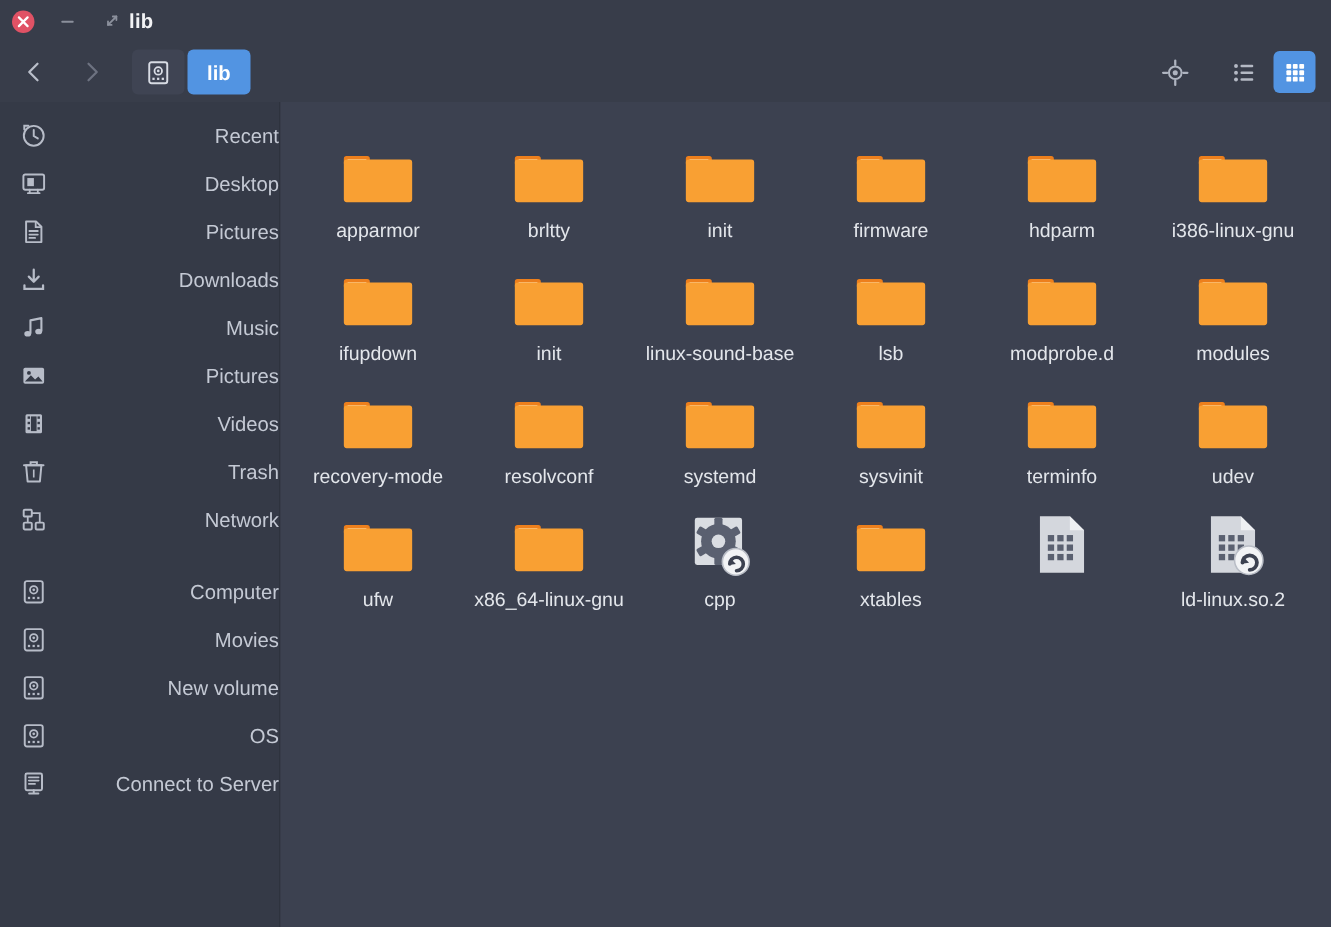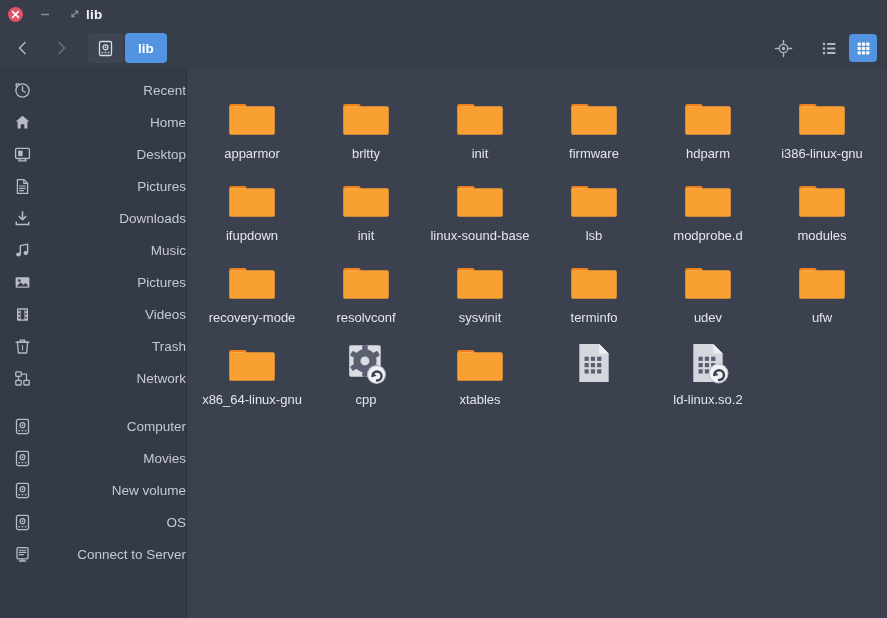--- a/index.html
+++ b/index.html
@@ -208,28 +208,20 @@
             <circle cx="8.5" cy="8.5" r="6.6" fill="none" stroke="#b7bcc8" stroke-width="1.3"></circle>
             <path d="M8.5 4.6 V8.7 L11.2 10.3" stroke="#b7bcc8" stroke-width="1.3" fill="none" stroke-linecap="round"></path>
             <path d="M2.2 4.4 L2.2 1.8 L4.9 1.8" stroke="#b7bcc8" stroke-width="1.3" fill="none" stroke-linecap="round"></path>
           </svg>
         </span>
         <span class="sb-label">Recent</span>
       </div>
       <div class="sb-item">
         <span class="sb-ico">
           <svg width="17" height="17" viewBox="0 0 17 17">
-            <path d="M8.5 1.8 L15.3 7.6 H13.4 V14.6 H10.3 V10.2 H6.7 V14.6 H3.6 V7.6 H1.7 Z" fill="#b7bcc8"></path>
-          </svg>
-        </span>
-        <span class="sb-label">Home</span>
-      </div>
-      <div class="sb-item">
-        <span class="sb-ico">
-          <svg width="17" height="17" viewBox="0 0 17 17">
             <rect x="1.6" y="2.3" width="13.8" height="10.2" rx="1.2" fill="none" stroke="#b7bcc8" stroke-width="1.3"></rect>
             <rect x="4.2" y="4.7" width="4.4" height="5.4" fill="#b7bcc8"></rect>
             <path d="M5.8 12.5 L5.8 14.8 M11.2 12.5 L11.2 14.8 M4.6 14.8 H12.4" stroke="#b7bcc8" stroke-width="1.2" stroke-linecap="round"></path>
           </svg>
         </span>
         <span class="sb-label">Desktop</span>
       </div>
       <div class="sb-item">
         <span class="sb-ico">
           <svg width="17" height="17" viewBox="0 0 17 17">
@@ -504,20 +496,30 @@
         </div>
         <div class="cell">
           <div class="cell-ico">
             <svg width="52" height="40" viewBox="0 0 44 36">
               <path d="M1.5 7 a1.6 1.6 0 0 1 1.6-1.6 H15.5 a1.6 1.6 0 0 1 1.6 1.6 V10 H1.5 Z" fill="#ed7f1c"></path>
               <rect x="3.6" y="7.4" width="11.6" height="2.1" rx=".5" fill="#fde9c8"></rect>
               <path d="M1.5 9.2 a1.7 1.7 0 0 1 1.7-1.7 H40.8 a1.7 1.7 0 0 1 1.7 1.7 V31.4 a1.7 1.7 0 0 1 -1.7 1.7 H3.2 a1.7 1.7 0 0 1 -1.7 -1.7 Z" fill="#f9a033"></path>
             </svg>
           </div>
           <div class="cell-label">resolvconf</div>
+        </div>
+        <div class="cell">
+          <div class="cell-ico">
+            <svg width="52" height="40" viewBox="0 0 44 36">
+              <path d="M1.5 7 a1.6 1.6 0 0 1 1.6-1.6 H15.5 a1.6 1.6 0 0 1 1.6 1.6 V10 H1.5 Z" fill="#ed7f1c"></path>
+              <rect x="3.6" y="7.4" width="11.6" height="2.1" rx=".5" fill="#fde9c8"></rect>
+              <path d="M1.5 9.2 a1.7 1.7 0 0 1 1.7-1.7 H40.8 a1.7 1.7 0 0 1 1.7 1.7 V31.4 a1.7 1.7 0 0 1 -1.7 1.7 H3.2 a1.7 1.7 0 0 1 -1.7 -1.7 Z" fill="#f9a033"></path>
+            </svg>
+          </div>
+          <div class="cell-label">systemd</div>
         </div>
         <div class="cell">
           <div class="cell-ico">
             <svg width="52" height="40" viewBox="0 0 44 36">
               <path d="M1.5 7 a1.6 1.6 0 0 1 1.6-1.6 H15.5 a1.6 1.6 0 0 1 1.6 1.6 V10 H1.5 Z" fill="#ed7f1c"></path>
               <rect x="3.6" y="7.4" width="11.6" height="2.1" rx=".5" fill="#fde9c8"></rect>
               <path d="M1.5 9.2 a1.7 1.7 0 0 1 1.7-1.7 H40.8 a1.7 1.7 0 0 1 1.7 1.7 V31.4 a1.7 1.7 0 0 1 -1.7 1.7 H3.2 a1.7 1.7 0 0 1 -1.7 -1.7 Z" fill="#f9a033"></path>
             </svg>
           </div>
           <div class="cell-label">sysvinit</div>

